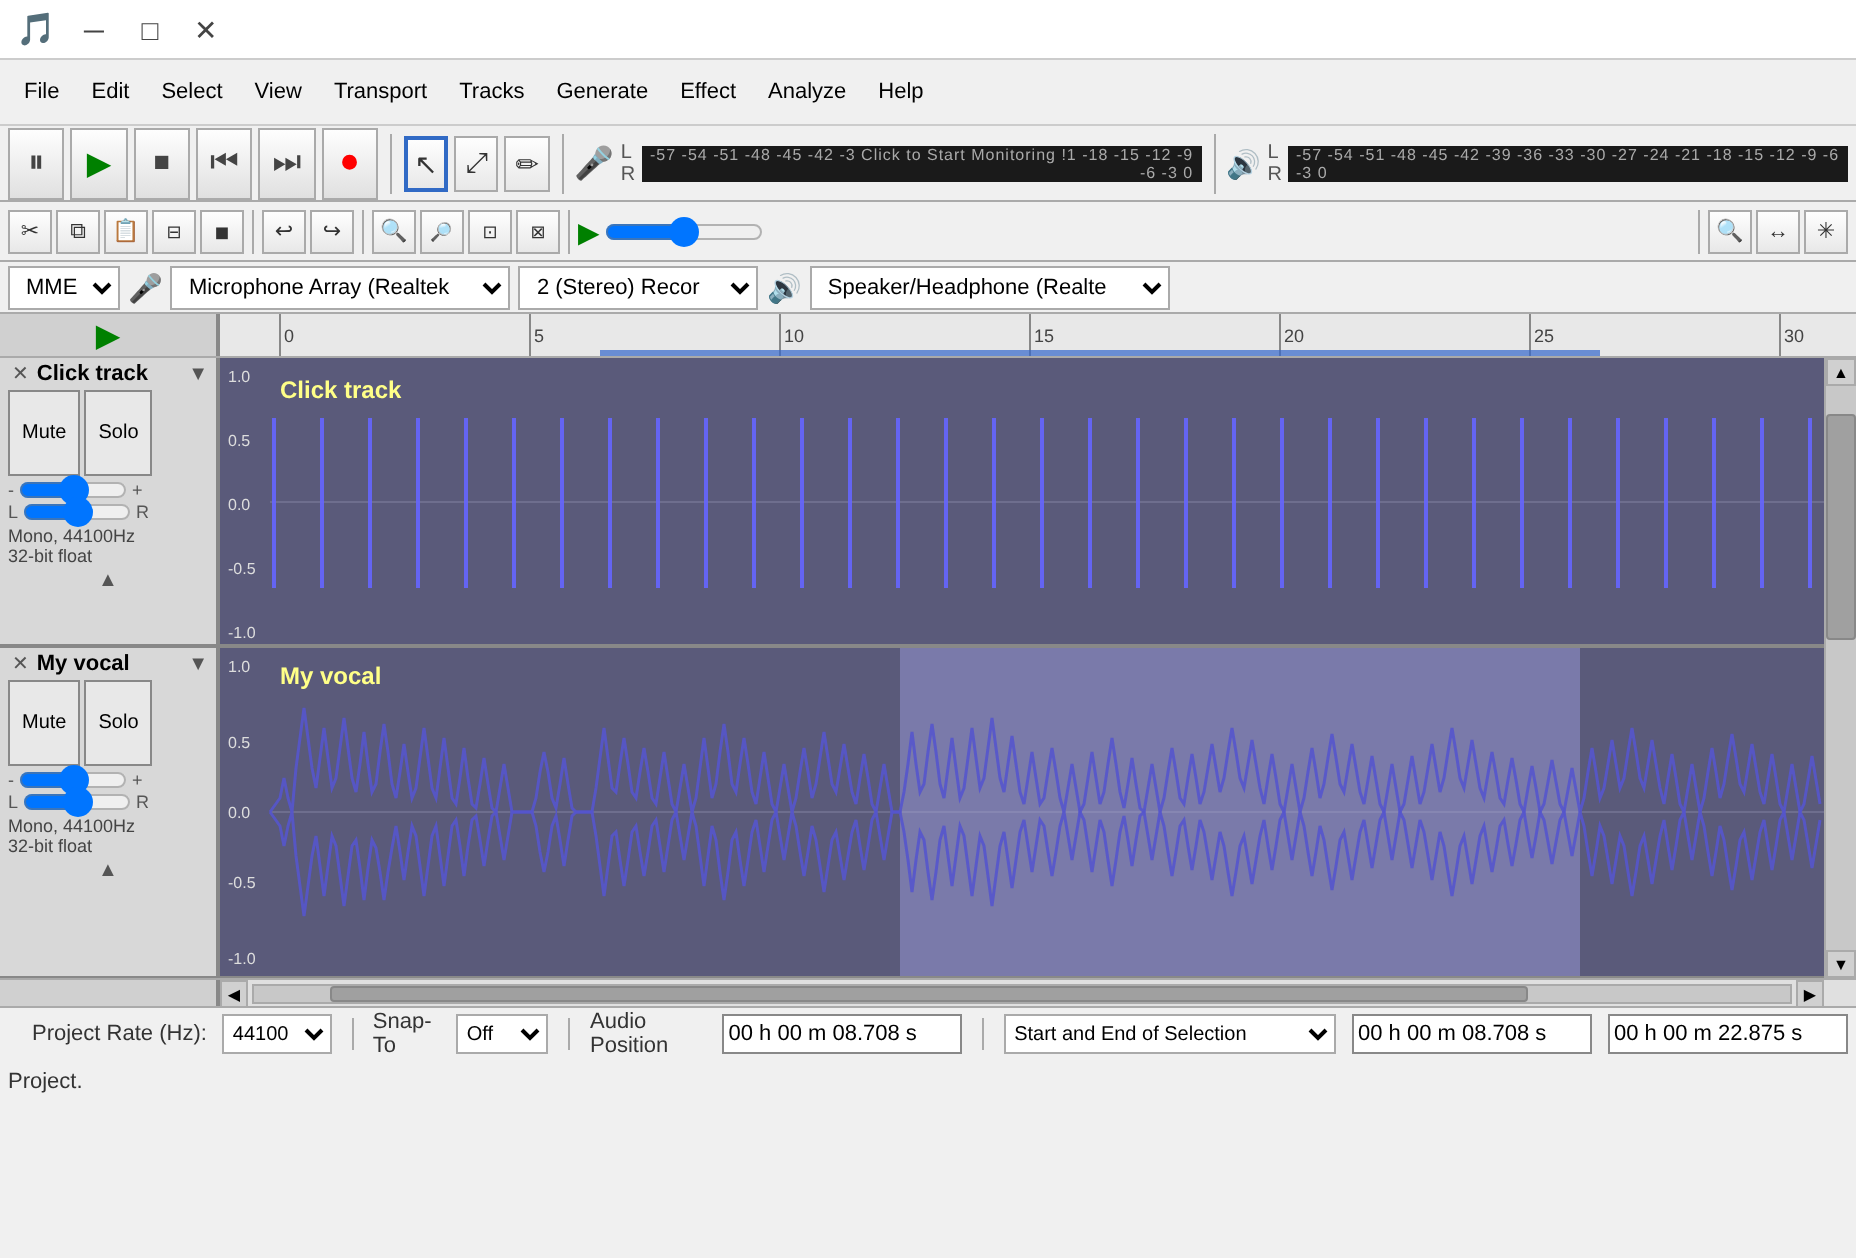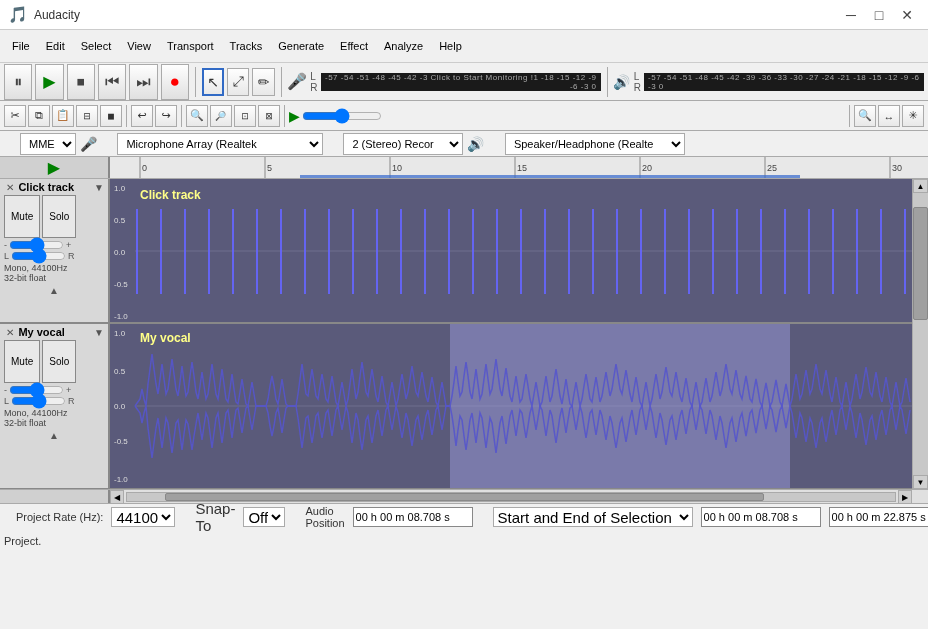--- a/index.html
+++ b/index.html
@@ -7,49 +7,48 @@
 
     
     .titlebar { background: #fff; height: 30px; display: flex; align-items: center; padding: 0 8px; border-bottom: 1px solid #ccc; position: relative; }
     .titlebar-btn { width: 26px; height: 22px; border: none; background: transparent; cursor: pointer; font-size: 14px; display: flex; align-items: center; justify-content: center; color: #444; }
 
     
     .menubar { background: #f0f0f0; height: 28px; display: flex; align-items: center; padding: 16px 4px; border-bottom: 1px solid #ccc; }
     .menu-item { padding: 2px 8px; cursor: pointer; font-size: 11px; color: #000; }
     .toolbar-btn { width: 28px; height: 28px; border: 1px solid #aaa; background: linear-gradient(to bottom, #fefefe, #e8e8e8); cursor: pointer; display: flex; align-items: center; justify-content: center; font-size: 14px; color: #333; }
     .toolbar-btn-small { width: 22px; height: 22px; border: 1px solid #aaa; background: linear-gradient(to bottom, #fefefe, #e8e8e8); cursor: pointer; display: flex; align-items: center; justify-content: center; font-size: 11px; color: #333; }
-    .device-select { height: 22px; border: 1px solid #aaa; background: white; padding: 0 4px; font-size: 11px; cursor: pointer; margin-left: 16px; }
+    .device-select { height: 22px; border: 1px solid #aaa; background: white; padding: 0 4px; font-size: 11px; cursor: pointer; }
     .track-btn { font-size: 10px; border: 1px solid #888; background: #e8e8e8; cursor: pointer; padding: 15px 6px; }
     .scrollbar-arrow { height: 14px; background: #d0d0d0; border: 1px solid #aaa; display: flex; align-items: center; justify-content: center; cursor: pointer; font-size: 8px; }
 
     
     .statusbar { height: 48px; background: #f0f0f0; border-top: 1px solid #aaa; display: flex; flex-direction: column; }
     .statusbar-top { display: flex; align-items: center; padding: 2px 4px; gap: 8px; height: 26px; }
     .statusbar-bottom { display: flex; align-items: center; padding: 2px 4px; height: 22px; }
-    .status-select { height: 20px; border: 1px solid #aaa; background: white; font-size: 15px; cursor: pointer; }
+    .status-select { height: 20px; border: 1px solid #aaa; background: white; font-size: 10px; cursor: pointer; }
     .status-input { height: 20px; border: 1px solid #888; background: white; font-size: 11px; padding: 0 2px; width: 110px; }
     .stopped-text { font-size: 11px; color: #333; }
 
     
     .play-btn { width: 36px; height: 36px; border: 1px solid #aaa; background: linear-gradient(to bottom, #fefefe, #e0e0e0); cursor: pointer; display: flex; align-items: center; justify-content: center; font-size: 16px; color: #444; }
 
     .meter-readout { background: #1a1a1a; color: #aaa; font-size: 8px; padding: 1px 4px; height: 18px; display: flex; align-items: center; min-width: 280px; letter-spacing: 0.5px; }
     .meter-readout2 { background: #1a1a1a; color: #aaa; font-size: 8px; padding: 1px 4px; height: 18px; display: flex; align-items: center; min-width: 280px; letter-spacing: 0.5px; }
 
     .ruler-area { display: flex; height: 22px; background: #e8e8e8; border-bottom: 1px solid #aaa; }
 
     select { font-size: 11px; }
     input[type=range] { width: 55px; height: 10px; }
   </style>
 </head>
 <body>
 
 <div class="titlebar">
   <span style="margin-right:6px; font-size:16px;">🎵</span>
-  <span style="font-size:12px; color:#333; flex:1;">Audacity</span>
   <div style="display:flex; gap:2px;">
     <button class="titlebar-btn">─</button>
     <button class="titlebar-btn">□</button>
     <button class="titlebar-btn close">✕</button>
   </div>
 </div>
 
 <div class="menubar">
   <span class="menu-item">File</span>
   <span class="menu-item">Edit</span>
@@ -119,21 +118,21 @@
   <button class="toolbar-btn-small">🔍</button>
   <button class="toolbar-btn-small">↔</button>
   <button class="toolbar-btn-small">✳</button>
 </div>
 
 <div style="display:flex; align-items:center; background:#f0f0f0; border-bottom:1px solid #aaa; height:26px; padding:1px 4px; gap:4px;">
   <select class="device-select">
     <option>MME</option>
   </select>
   <span style="font-size:14px;">🎤</span>
-  <select class="device-select" style="width:206px;">
+  <select class="device-select" style="width:170px;">
     <option>Microphone Array (Realtek</option>
   </select>
   <select class="device-select" style="width:120px;">
     <option>2 (Stereo) Recor</option>
   </select>
   <span style="font-size:14px;">🔊</span>
   <select class="device-select" style="width:180px;">
     <option>Speaker/Headphone (Realte</option>
   </select>
 </div>
@@ -476,21 +475,21 @@
   <div style="width:16px;"></div>
 </div>
 
 <div class="statusbar">
   <div class="statusbar-top">
     <label style="font-size:11px;color:#333;white-space:nowrap;padding-left:12px;">Project Rate (Hz):</label>
     <select class="status-select" style="width:65px;">
       <option>44100</option>
     </select>
     <div style="width:1px;height:16px;background:#aaa;margin:0 2px;"></div>
-    <label style="font-size:15px;color:#333;">Snap-To</label>
+    <label style="font-size:11px;color:#333;">Snap-To</label>
     <select class="status-select" style="width:55px;">
       <option>Off</option>
     </select>
     <div style="width:1px;height:16px;background:#aaa;margin:0 2px;"></div>
     <label style="font-size:11px;color:#333;">Audio Position</label>
     <input type="text" class="status-input" value="00 h 00 m 08.708 s" style="width: 120px;">
     <div style="width:1px;height:16px;background:#aaa;margin:0 2px;"></div>
 
     <select class="status-select" style="width:200px;">
       <option>Start and End of Selection</option>

